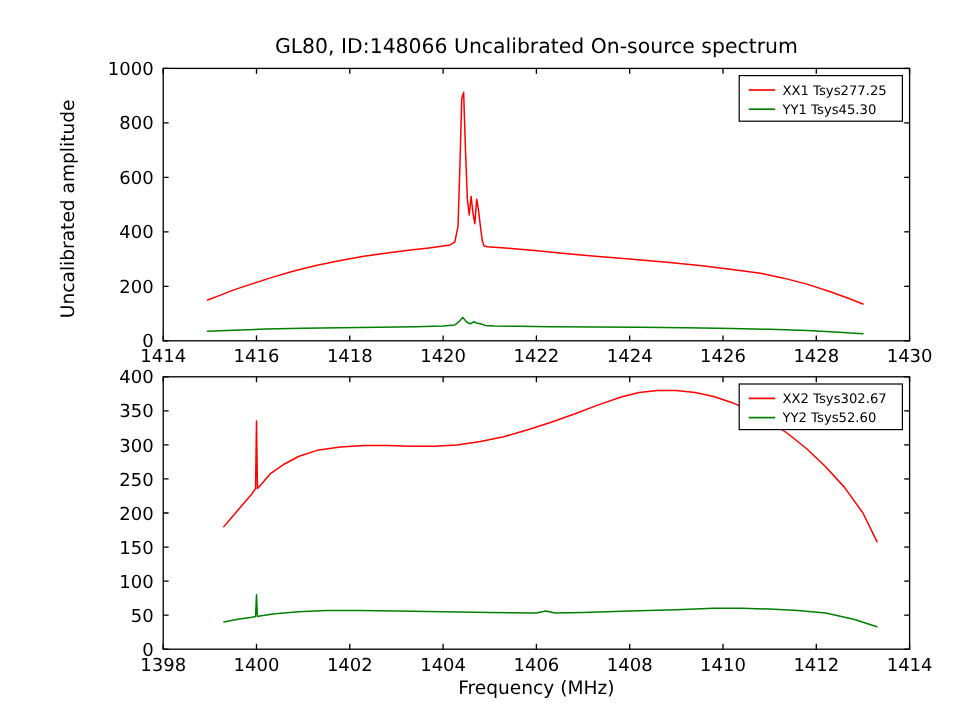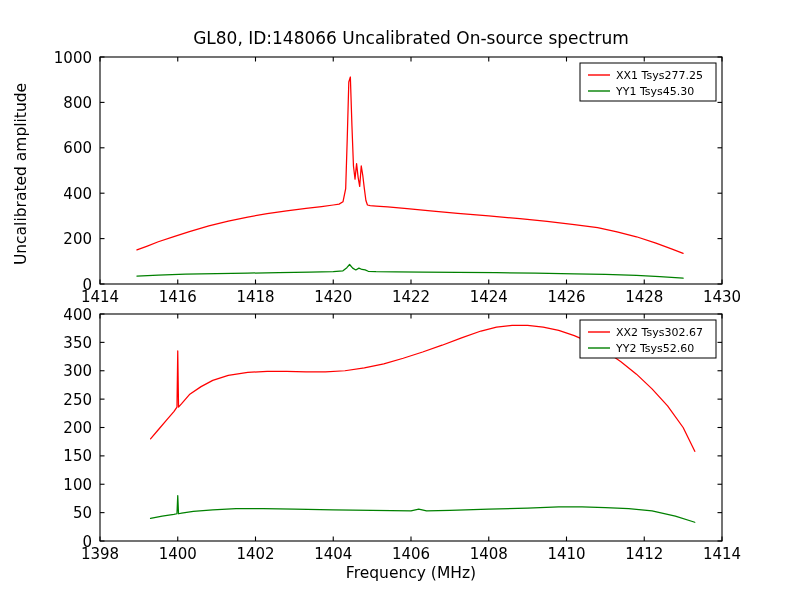--- a/index.html
+++ b/index.html
@@ -11,20 +11,21 @@
     width: 800px;
     height: 600px;
     font-family: "DejaVu Sans", sans-serif;
     overflow: hidden;
   }
   #figure {
     position: relative;
     width: 684px;
     height: 600px;
     background: #ffffff;
+    padding-left: 36px;
   }
   svg { display: block; }
   .tick-label {
     font-family: "DejaVu Sans", sans-serif;
     font-size: 15px;
     fill: #000000;
   }
   .axis-label {
     font-family: "DejaVu Sans", sans-serif;
     font-size: 15.5px;

